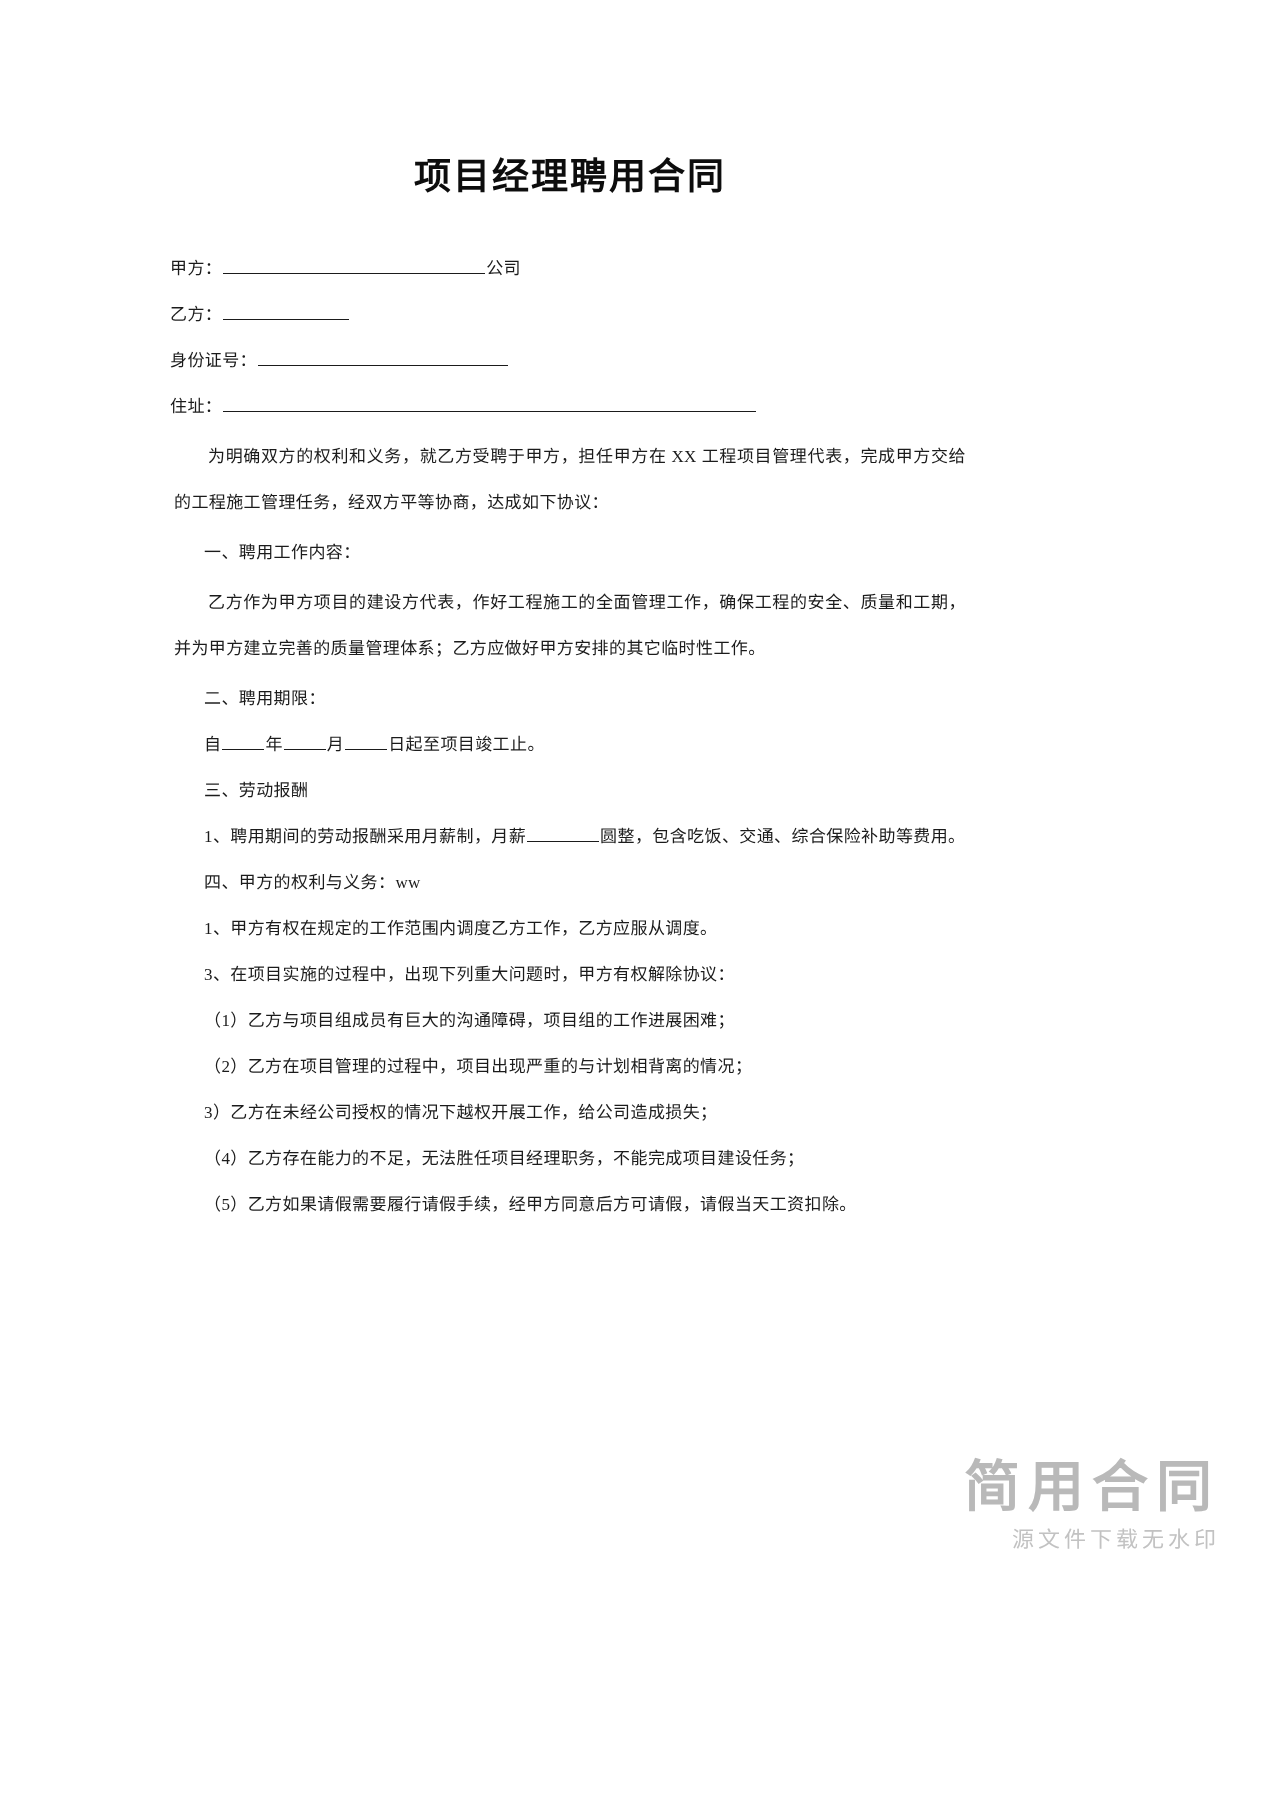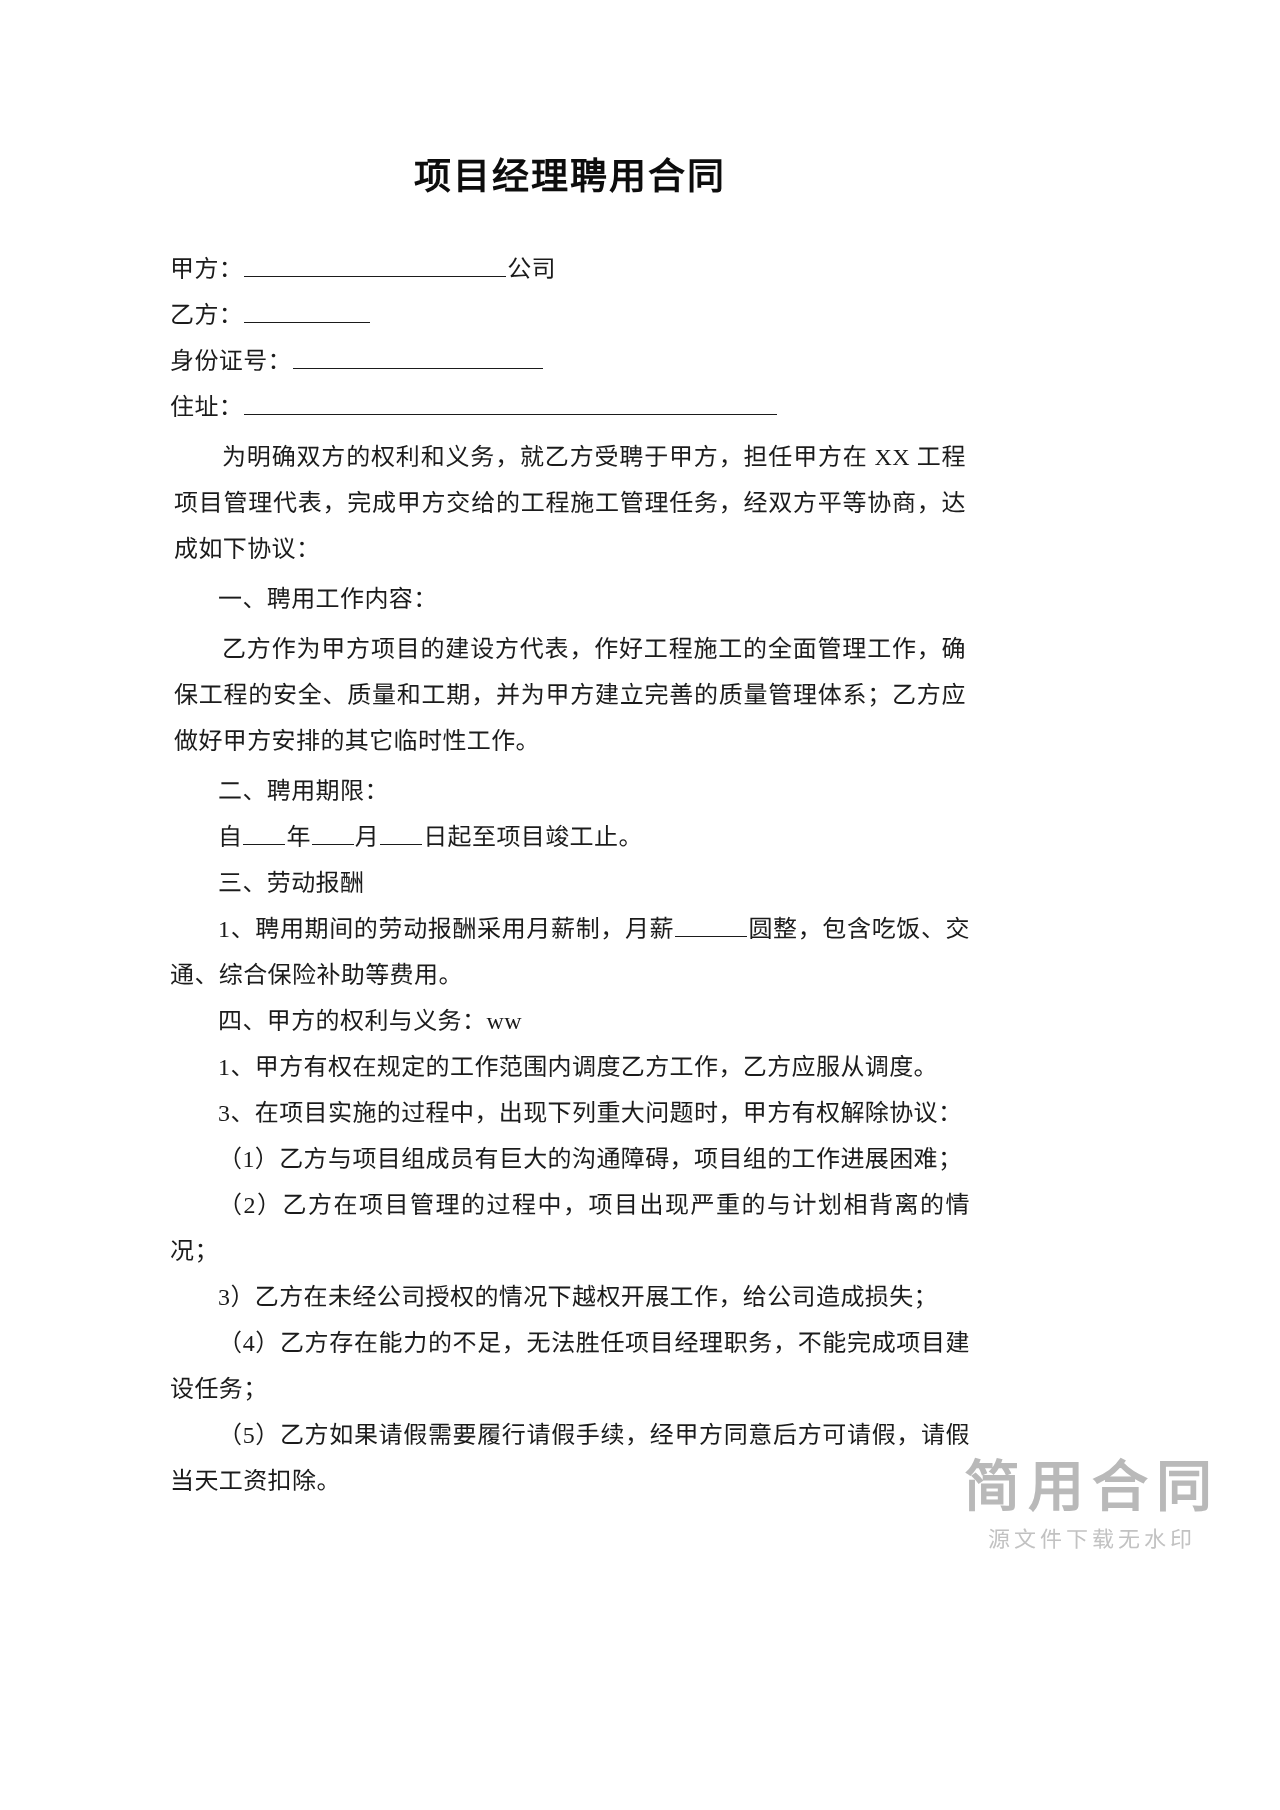--- a/index.html
+++ b/index.html
@@ -33,21 +33,21 @@
     font-weight: 700;
     font-size: 37px;
     letter-spacing: 2px;
     margin: 0;
     padding-top: 146px;
     color: #0d0d0d;
     white-space: nowrap;
   }
   .body-block {
     margin-top: 46px;
-    font-size: 24px;
+    font-size: 17px;
     line-height: 46px;
     letter-spacing: 0.4px;
     color: #1b1b1b;
   }
   .line {
     margin: 0;
     white-space: nowrap;
   }
   .para {
     margin: 4px;
@@ -96,21 +96,20 @@
     line-height: 1.1;
   }
   .watermark .wm-sub {
     font-family: "DejaVu Sans", "Liberation Sans", sans-serif;
     font-weight: 400;
     font-size: 22px;
     letter-spacing: 4px;
     color: #c2c2c2;
     margin-top: 10px;
     line-height: 1.1;
-    text-align: center;
   }
 </style>
 </head>
 <body>
 
 <div class="page">
 
   <div class="sheet">
 
     <h1 class="doc-title">项目经理聘用合同</h1>

